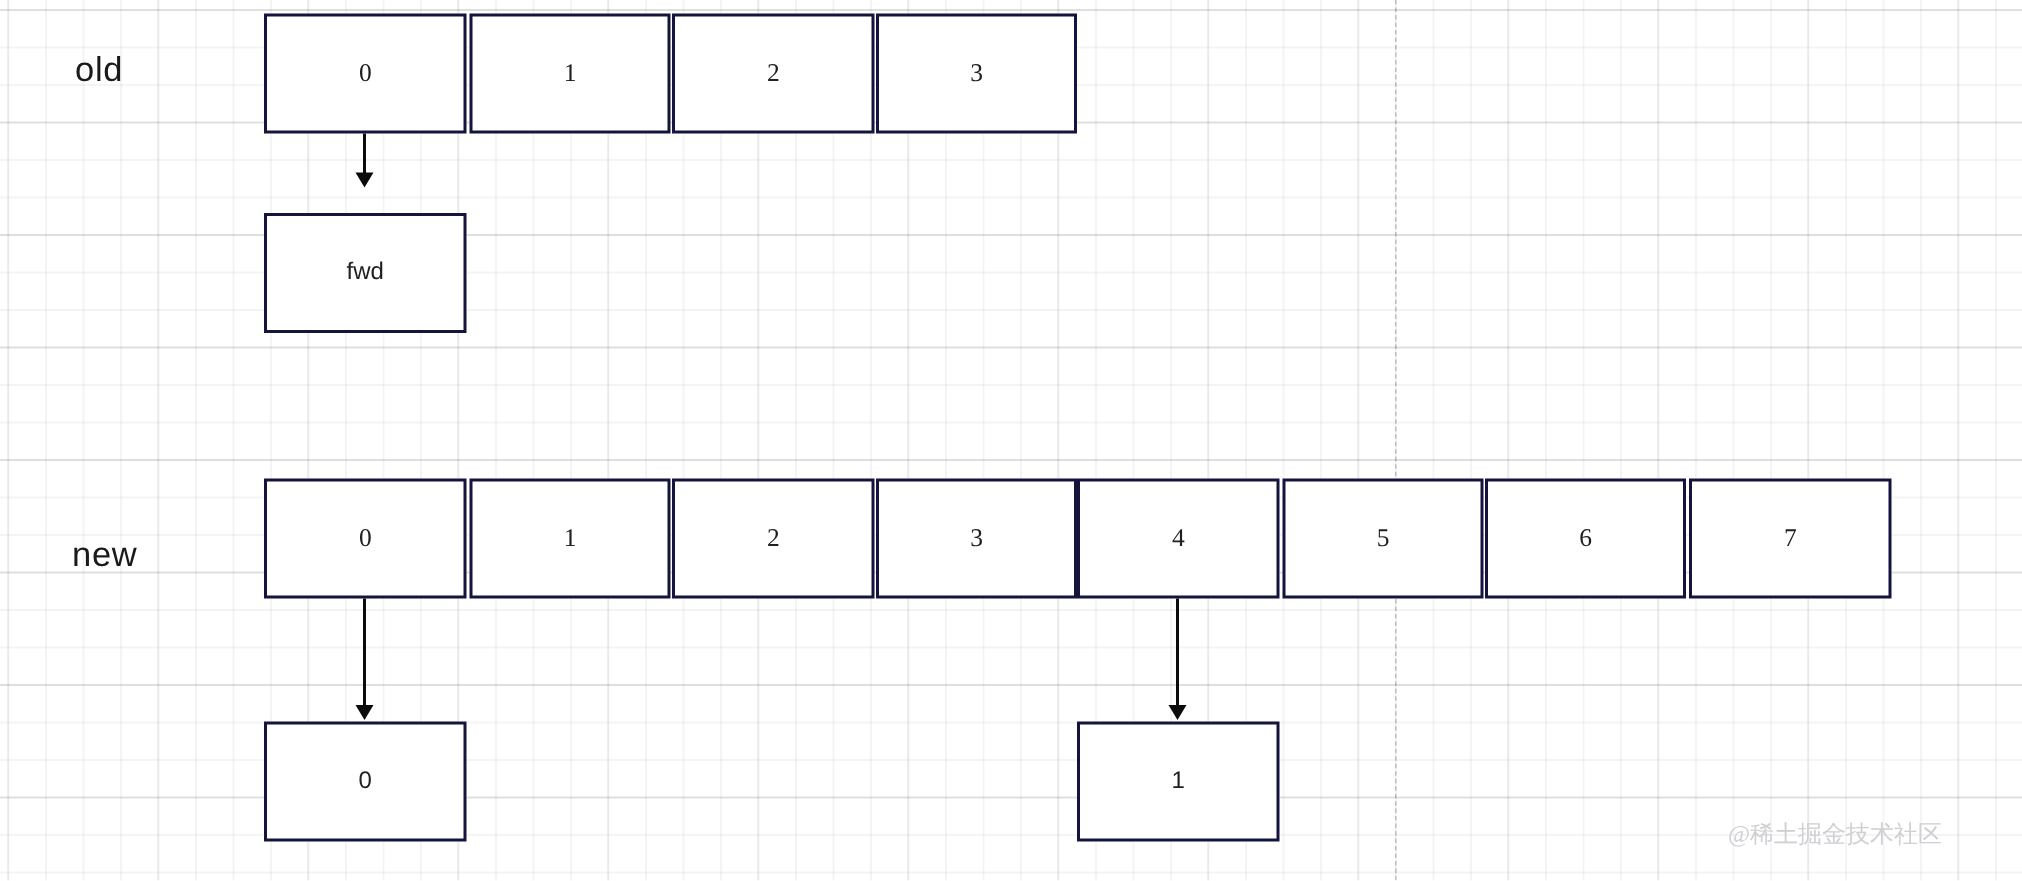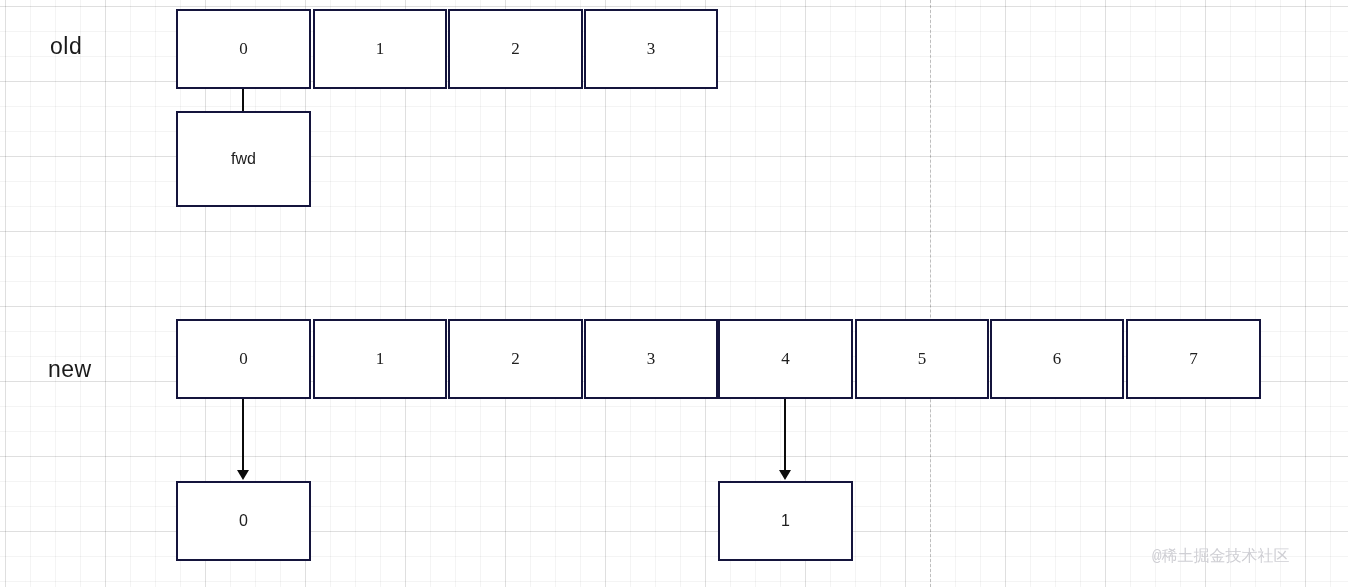--- a/index.html
+++ b/index.html
@@ -84,21 +84,21 @@
     transform: translateX(-50%);
     width: 0;
     height: 0;
     border-left: 6px solid transparent;
     border-right: 6px solid transparent;
     border-top: 10px solid #0b0b0b;
   }
 
   .watermark {
     position: absolute;
-    font-family: Liberation Mono, monospace;
+    font-family: Liberation Serif, serif;
     font-size: 16px;
     color: #cfcfd4;
     white-space: nowrap;
   }
 </style>
 </head>
 <body>
 
 <div id="canvas">
 
@@ -106,21 +106,21 @@
 
   <div class="row-label" style="left:50px; top:33px;">old</div>
 
   <div class="cell" style="left:176px; top:9px; width:135px; height:80px;">0</div>
   <div class="cell" style="left:313px; top:9px; width:134px; height:80px;">1</div>
   <div class="cell" style="left:448px; top:9px; width:135px; height:80px;">2</div>
   <div class="cell" style="left:584px; top:9px; width:134px; height:80px;">3</div>
 
   <div class="arrow" style="left:242px; top:89px; height:27px;"></div>
 
-  <div class="node-box" style="left:176px; top:111px; width:135px; height:96px;">fwd</div>
+  <div class="node-box" style="left:176px; top:142px; width:135px; height:80px;">fwd</div>
 
   <div class="row-label" style="left:48px; top:356px;">new</div>
 
   <div class="cell" style="left:176px; top:319px; width:135px; height:80px;">0</div>
   <div class="cell" style="left:313px; top:319px; width:134px; height:80px;">1</div>
   <div class="cell" style="left:448px; top:319px; width:135px; height:80px;">2</div>
   <div class="cell" style="left:584px; top:319px; width:134px; height:80px;">3</div>
   <div class="cell" style="left:718px; top:319px; width:135px; height:80px;">4</div>
   <div class="cell" style="left:855px; top:319px; width:134px; height:80px;">5</div>
   <div class="cell" style="left:990px; top:319px; width:134px; height:80px;">6</div>

